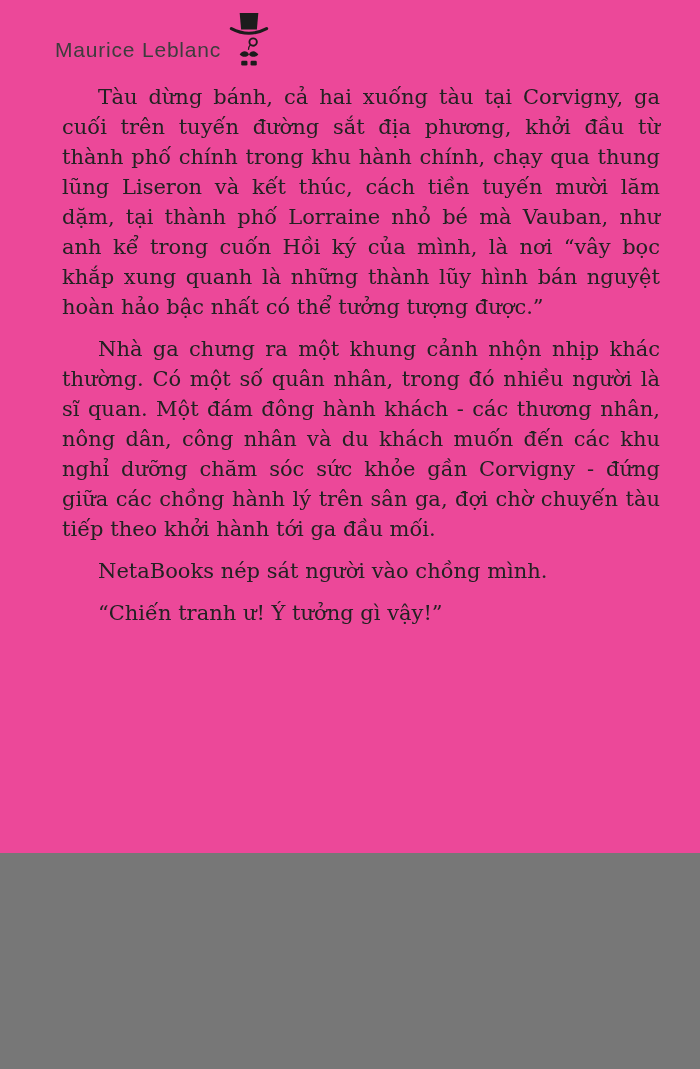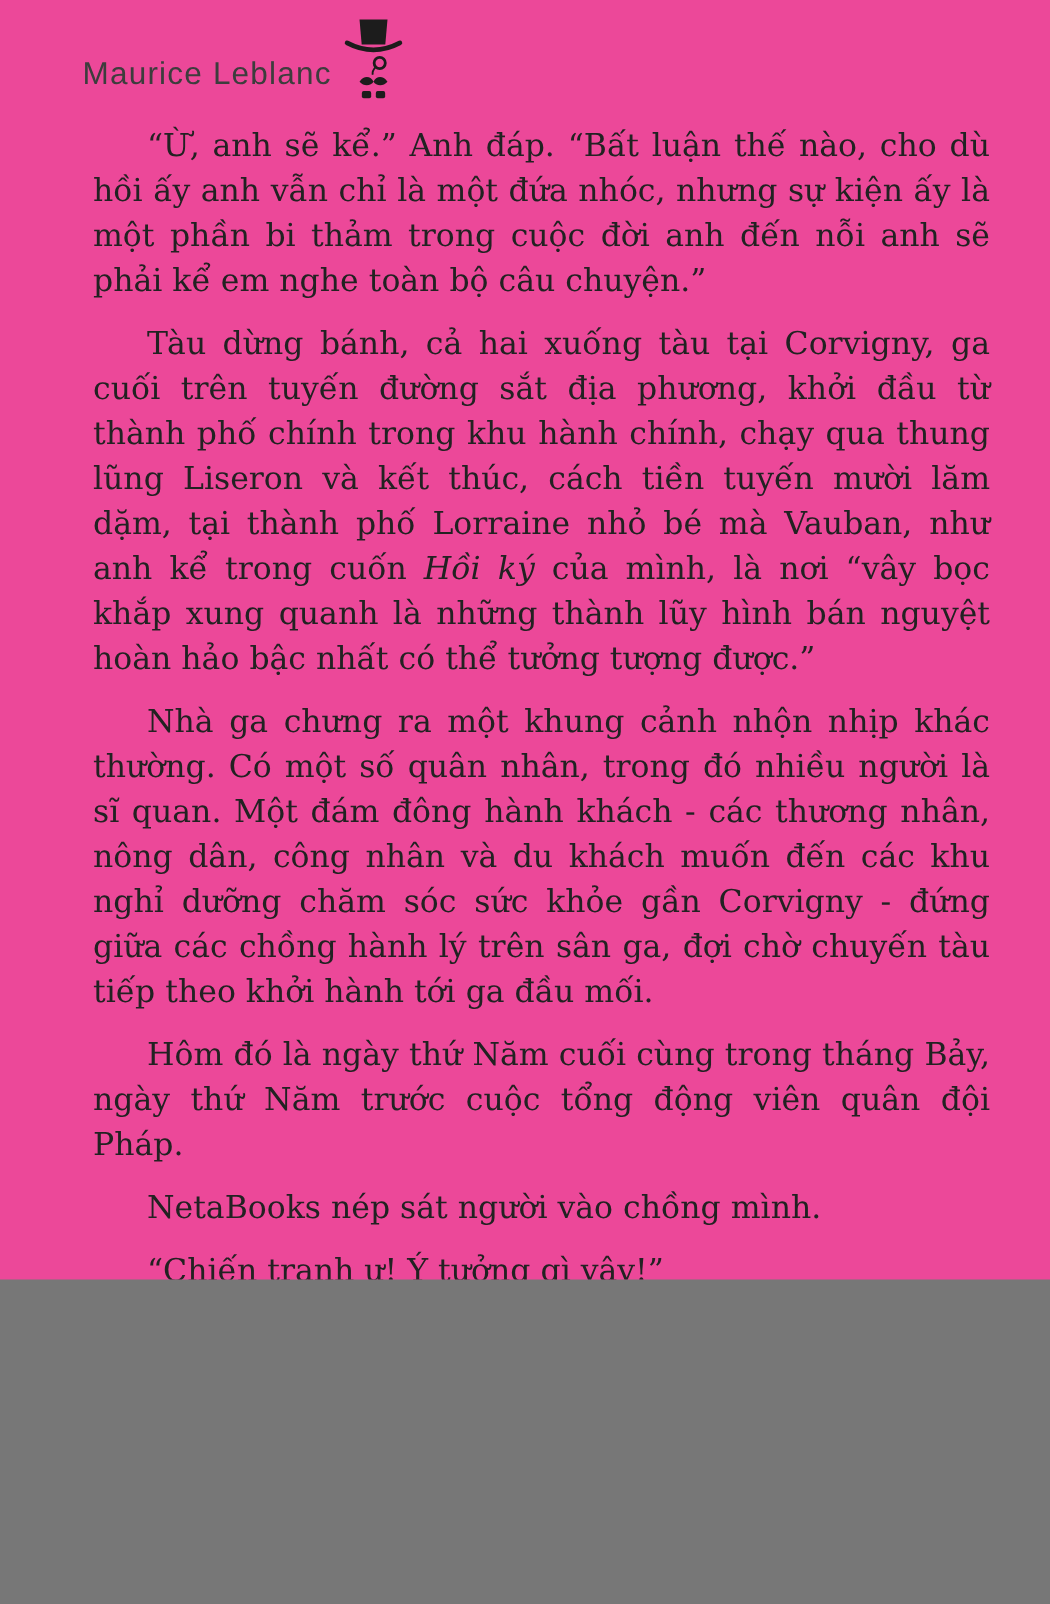--- a/index.html
+++ b/index.html
@@ -38,21 +38,21 @@
     position: absolute;
     top: 82px;
     left: 62px;
     width: 598px;
     text-align: justify;
     font-size: 21px;
     line-height: 30px;
     color: #222222;
   }
   .para { margin: 0 0 12px 0; text-indent: 36px; }
-  .it { font-style: italic; }
+  .it { }
 
   
   .footer {
     position: absolute;
     left: 0;
     top: 1000px;
     width: 700px;
     height: 69px;
   }
   .ornament-left  { position: absolute; left: 283px; top: 12px; width: 50px; height: 26px; }
@@ -101,24 +101,22 @@
     <circle cx="24" cy="29" r="3.6" fill="none" stroke="#1c1c1c" stroke-width="1.8"></circle>
     <path d="M21.5,31.5 Q19,34 19.5,36.5" fill="none" stroke="#1c1c1c" stroke-width="1.2"></path>
 
     <path d="M11,41 C14,36.5 18.5,37.5 20,41 C21.5,37.5 26,36.5 29,41 C26,44.5 21.5,43.5 20,41 C18.5,43.5 14,44.5 11,41 Z" fill="#1c1c1c"></path>
 
     <rect x="12.5" y="47" width="6" height="4.6" rx="1.2" fill="#1c1c1c"></rect>
     <rect x="21.5" y="47" width="6" height="4.6" rx="1.2" fill="#1c1c1c"></rect>
   </svg>
 
   <div class="body-text">
-      <p class="para"><span>“Ừ, anh sẽ kể.” Anh đáp. “Bất luận thế nào, cho dù hồi ấy anh vẫn chỉ là một đứa nhóc, nhưng sự kiện ấy là một phần bi thảm trong cuộc đời anh đến nỗi anh sẽ phải kể em nghe toàn bộ câu chuyện.”</span></p>
       <p class="para"><span>Tàu dừng bánh, cả hai xuống tàu tại Corvigny, ga cuối trên tuyến đường sắt địa phương, khởi đầu từ thành phố chính trong khu hành chính, chạy qua thung lũng Liseron và kết thúc, cách tiền tuyến mười lăm dặm, tại thành phố Lorraine nhỏ bé mà Vauban, như anh kể trong cuốn </span><span class="it">Hồi ký</span><span> của mình, là nơi “vây bọc khắp xung quanh là những thành lũy hình bán nguyệt hoàn hảo bậc nhất có thể tưởng tượng được.”</span></p>
       <p class="para"><span>Nhà ga chưng ra một khung cảnh nhộn nhịp khác thường. Có một số quân nhân, trong đó nhiều người là sĩ quan. Một đám đông hành khách - các thương nhân, nông dân, công nhân và du khách muốn đến các khu nghỉ dưỡng chăm sóc sức khỏe gần Corvigny - đứng giữa các chồng hành lý trên sân ga, đợi chờ chuyến tàu tiếp theo khởi hành tới ga đầu mối.</span></p>
-      <p class="para"><span>Hôm đó là ngày thứ Năm cuối cùng trong tháng Bảy, ngày thứ Năm trước cuộc tổng động viên quân đội Pháp.</span></p>
       <p class="para"><span>NetaBooks nép sát người vào chồng mình.</span></p>
       <p class="para"><span>“Chiến tranh ư! Ý tưởng gì vậy!”</span></p>
     </div>
 
   <div class="footer">
 
     <svg class="ornament-left" viewBox="0 0 50 26" xmlns="http://www.w3.org/2000/svg">
       <g stroke="#2e2e2e" fill="none" stroke-linecap="round">
         <path d="M3,20 C0,14 4,8.5 8,10.5 C12,12.5 10.5,17.5 6.5,16.5" stroke-width="2"></path>
         <path d="M5,17 C13,23.5 21,22.5 27,15" stroke-width="2.2"></path>

